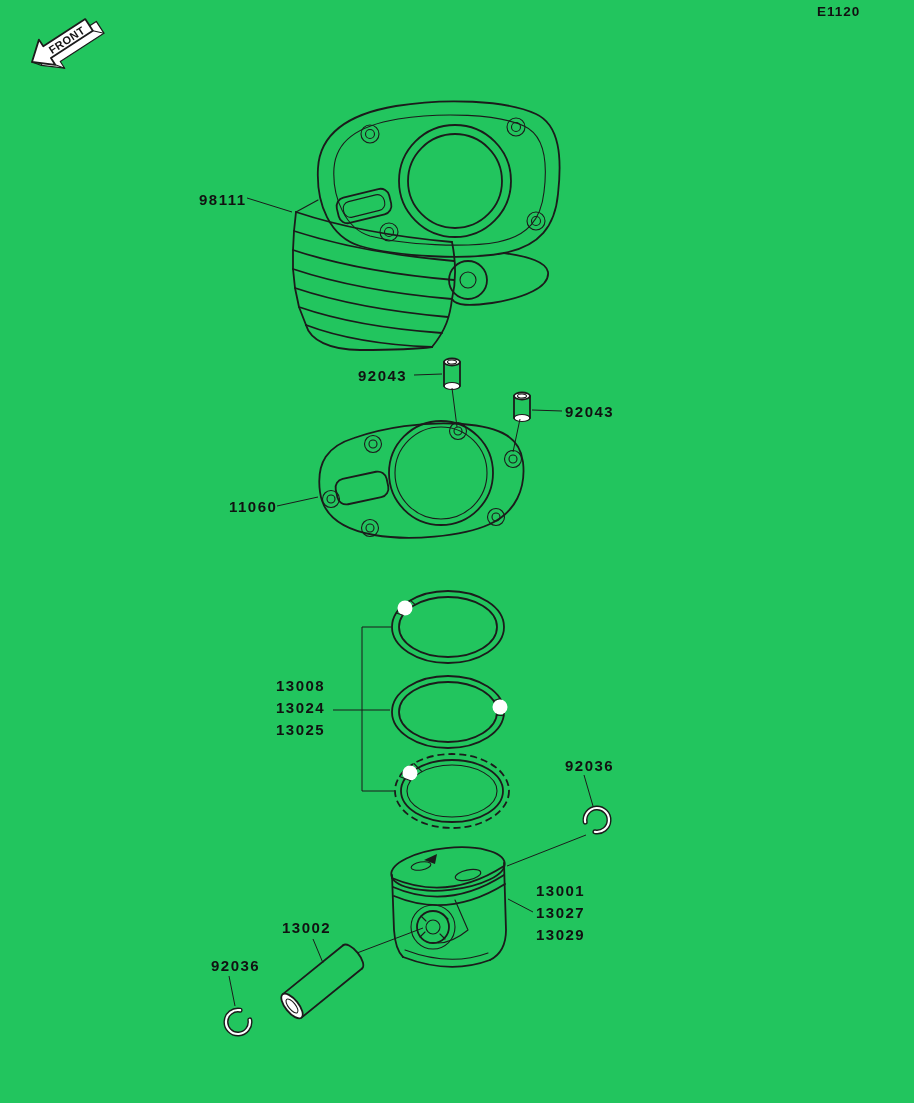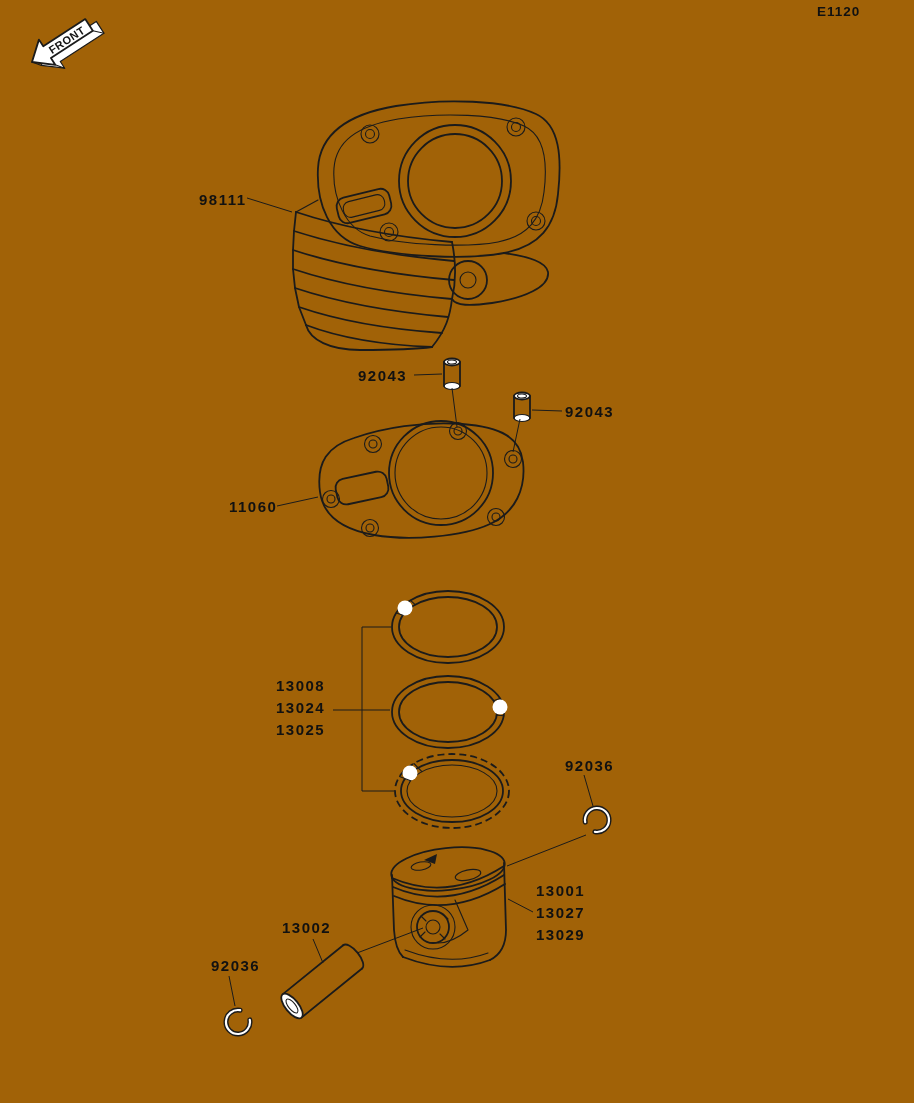--- a/index.html
+++ b/index.html
@@ -1,16 +1,16 @@
 <!DOCTYPE html>
 <html><head>
 <meta charset="utf-8">
 <style>
   html,body{margin:0;padding:0;background:#ffffff;}
-  .stage{position:relative;width:914px;height:1103px;background:#a16207;overflow:hidden;}
+  .stage{position:relative;width:914px;height:1103px;background:#22c55e;overflow:hidden;}
   svg{display:block;}
   .ln{fill:none;stroke:#1b1b1b;stroke-width:1.8;stroke-linecap:round;stroke-linejoin:round;}
   .ln2{fill:none;stroke:#1b1b1b;stroke-width:1.1;stroke-linecap:round;stroke-linejoin:round;}
   .ldr{fill:none;stroke:#1b1b1b;stroke-width:1;}
   .wfill{fill:#ffffff;stroke:#1b1b1b;stroke-width:1.8;stroke-linejoin:round;}
   .wfill2{fill:#ffffff;stroke:#1b1b1b;stroke-width:1.2;stroke-linejoin:round;}
   .gap{fill:#ffffff;stroke:none;}
   .dash{fill:none;stroke:#1b1b1b;stroke-width:1.8;stroke-dasharray:7 4;}
   .solidblk{fill:#1b1b1b;stroke:none;}
   .lbl{font-family:"Liberation Sans","DejaVu Sans",sans-serif;font-weight:700;font-size:15px;letter-spacing:1.5px;fill:#111;}

